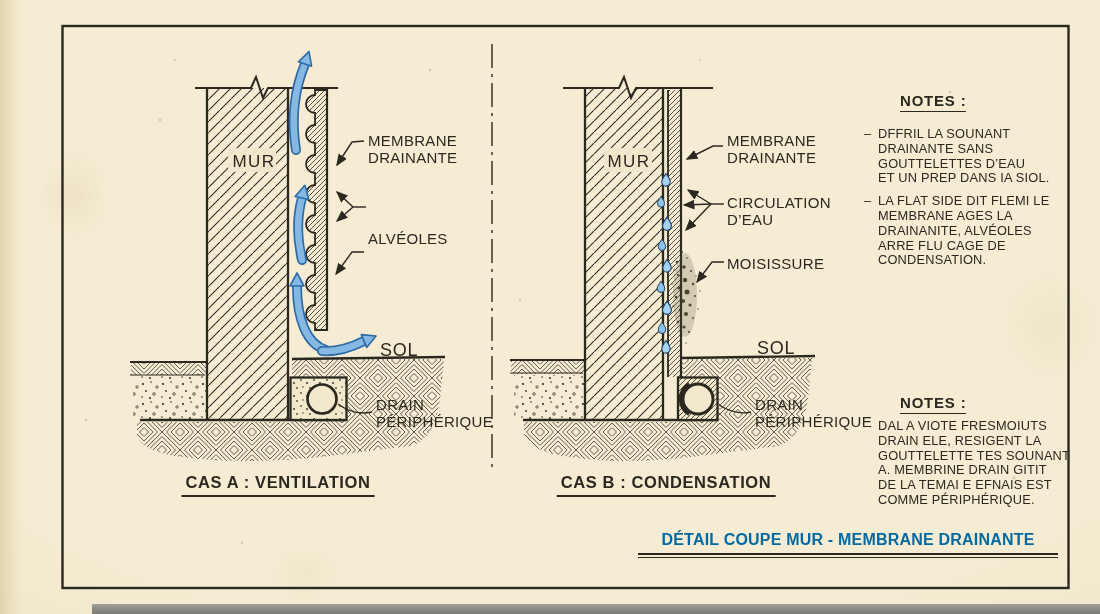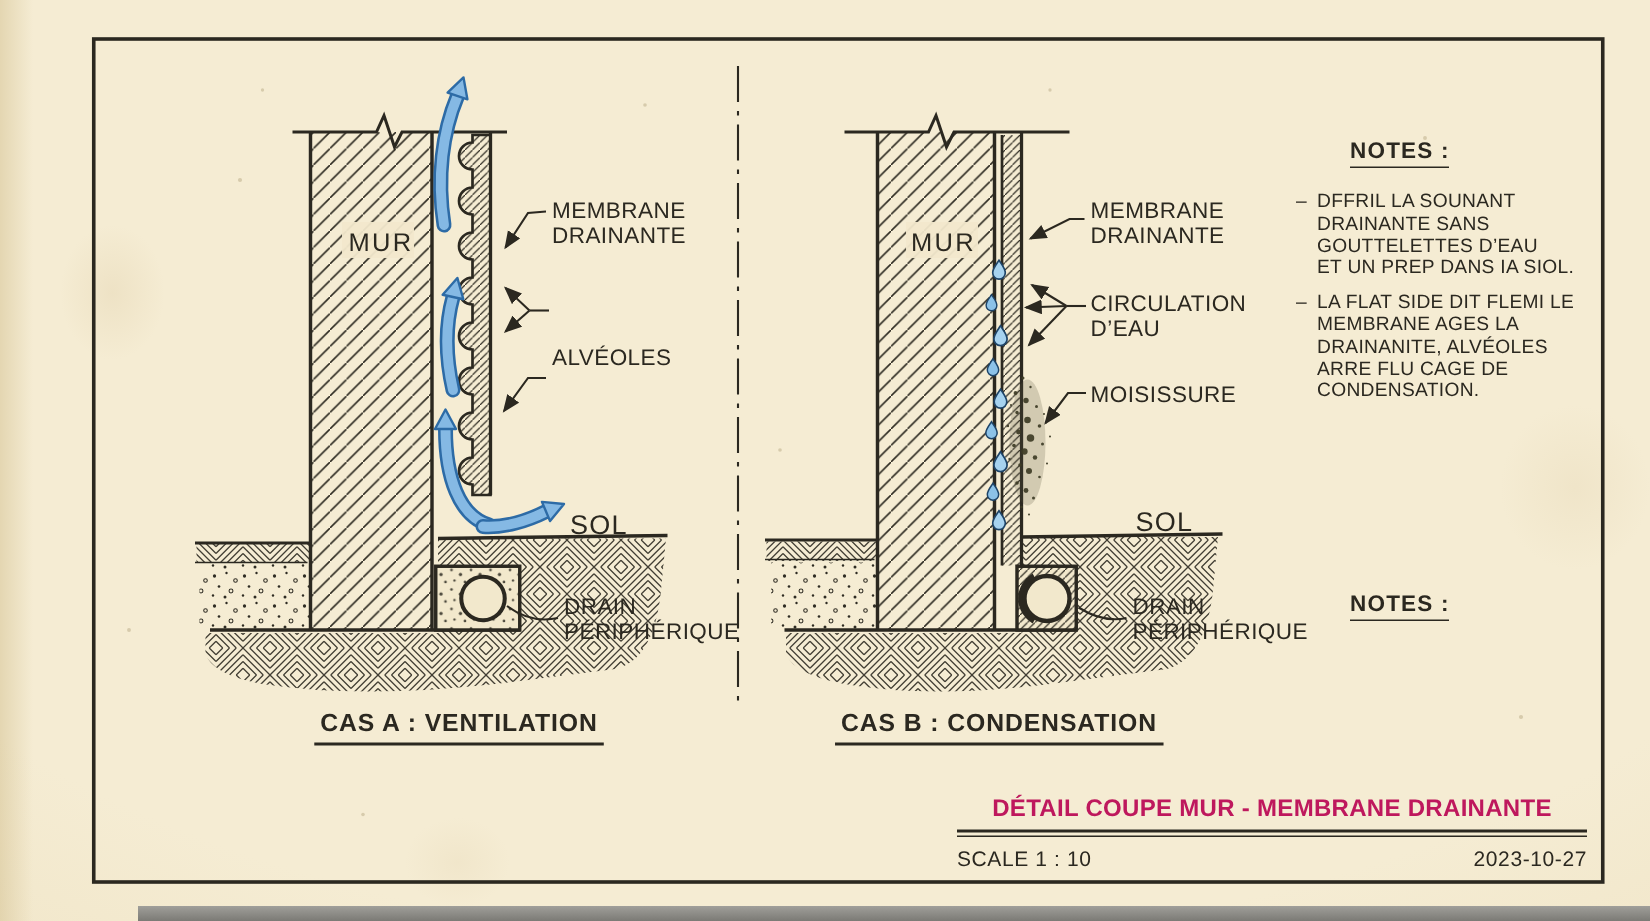--- a/index.html
+++ b/index.html
@@ -23,21 +23,21 @@
   .caption{font-weight:bold;font-size:16.5px;letter-spacing:.6px;
        border-bottom:2.2px solid #2b2820;padding:0 4px 3px 4px;transform:translateX(-50%);}
   .notes-head{font-weight:bold;font-size:15px;letter-spacing:.8px;
        border-bottom:1.8px solid #2b2820;padding-bottom:2px;margin-left:22px;}
   .notes-list{position:absolute;width:212px;}
   .bullet{display:flex;margin-bottom:8px;font-size:12.8px;line-height:14.8px;letter-spacing:.2px;color:#2b2820;}
   .bullet .dash{width:14px;flex:none;}
   .bullet .btxt{white-space:pre-line;}
   .notes-body{font-size:12.8px;line-height:14.8px;letter-spacing:.2px;}
   .title-block{position:absolute;left:638px;top:531px;width:420px;text-align:center;}
-  .tb-title{font-weight:bold;font-size:16px;letter-spacing:.2px;color:#be185d;
+  .tb-title{font-weight:bold;font-size:16px;letter-spacing:.2px;color:#0369a1;
        border-bottom:2.2px solid #2b2820;padding-bottom:4px;position:relative;}
   .tb-title::after{content:"";position:absolute;left:0;right:0;bottom:-5px;height:1.5px;background:#2b2820;}
   .tb-row{display:flex;justify-content:space-between;margin-top:9px;
        font-size:14px;letter-spacing:.4px;color:#2b2820;}
   
   .ink{stroke:#2b2820;fill:none;}
   .ldr{stroke:#2b2820;stroke-width:1.4;fill:none;}
   .bo{fill:none;stroke:#2d6ba6;stroke-width:10;stroke-linecap:round;}
   .bi{fill:none;stroke:#85b9e4;stroke-width:6.6;stroke-linecap:round;}
   .bh{fill:#85b9e4;stroke:#2d6ba6;stroke-width:1.6;stroke-linejoin:round;}
@@ -253,21 +253,21 @@
     </g>
   </svg>
 
   <div class="lbl mur" style="left:254px;top:152px;transform:translateX(-50%);">MUR</div>
   <div class="lbl" style="left:368px;top:132px;">MEMBRANE
 DRAINANTE</div>
   <div class="lbl" style="left:368px;top:198px;margin-top:32px;">ALVÉOLES</div>
   <div class="lbl sol" style="left:380px;top:340px;">SOL</div>
   <div class="lbl" style="left:376px;top:396px;">DRAIN
 PÉRIPHÉRIQUE</div>
-  <div class="lbl caption" style="left:278px;top:473px;margin-left:28px;">CAS A : VENTILATION</div>
+  <div class="lbl caption" style="left:278px;top:473px;">CAS A : VENTILATION</div>
 
   <div class="lbl mur" style="left:629px;top:152px;transform:translateX(-50%);">MUR</div>
   <div class="lbl" style="left:727px;top:132px;">MEMBRANE
 DRAINANTE</div>
   <div class="lbl" style="left:727px;top:194px;">CIRCULATION
 D’EAU</div>
   <div class="lbl" style="left:727px;top:255px;">MOISISSURE</div>
   <div class="lbl sol" style="left:757px;top:338px;">SOL</div>
   <div class="lbl" style="left:755px;top:396px;">DRAIN
 PÉRIPHÉRIQUE</div>
@@ -286,23 +286,25 @@
       <span class="dash">–</span>
       <span class="btxt">LA FLAT SIDE DIT FLEMI LE
 MEMBRANE AGES LA
 DRAINANITE, ALVÉOLES
 ARRE FLU CAGE DE
 CONDENSATION.</span>
     </div>
   </div>
 
   <div class="lbl notes-head" style="left:878px;top:394px;">NOTES :</div>
+  <div class="lbl notes-body" style="left:878px;top:419px;width:200px;">DAL A VIOTE FRESMOIUTS
+DRAIN ELE, RESIGENT LA
+GOUTTELETTE TES SOUNANT
+A. MEMBRINE DRAIN GITIT
+DE LA TEMAI E EFNAIS EST
+COMME PÉRIPHÉRIQUE.</div>
 
   <div class="title-block">
     <div class="tb-title">DÉTAIL COUPE MUR - MEMBRANE DRAINANTE</div>
-    <div class="tb-row">
-      <span>SCALE 1 : 10</span>
-      <span>2023-10-27</span>
-    </div>
   </div>
 
   <div class="bottom-bar"></div>
 </div>
 
 </body></html>

